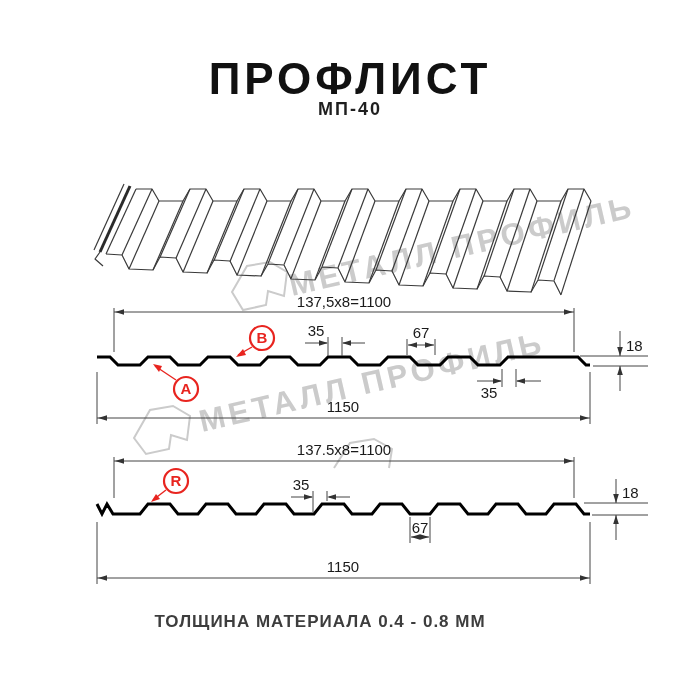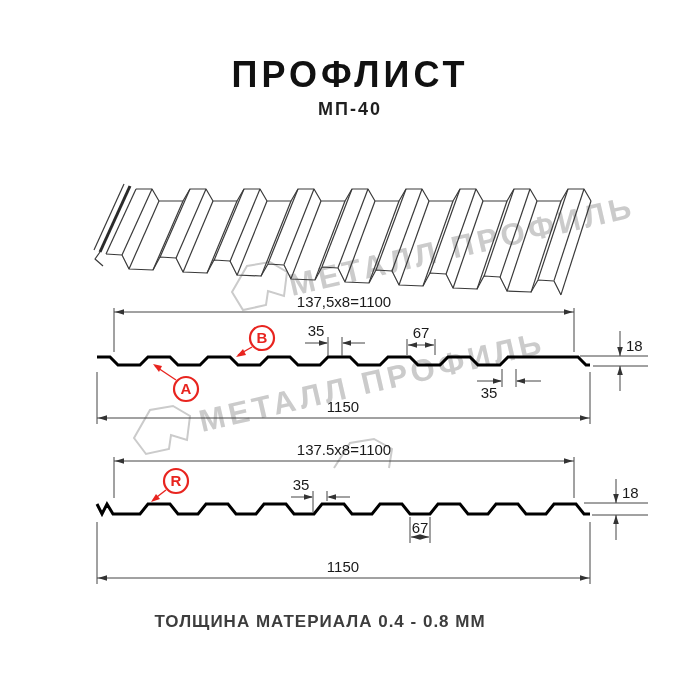--- a/index.html
+++ b/index.html
@@ -1,19 +1,19 @@
 <!DOCTYPE html>
 <html><head>
 <meta charset="utf-8">
 <style>
   html,body{margin:0;padding:0;}
   body{width:700px;height:700px;background:#ffffff;position:relative;overflow:hidden;
        font-family:"Liberation Sans", sans-serif;}
   .title{position:absolute;top:54px;left:0;width:700px;text-align:center;
-         font-size:36px;font-weight:bold;letter-spacing:4px;color:#111111;}
+         font-size:44px;font-weight:bold;letter-spacing:4px;color:#111111;}
   .subtitle{position:absolute;top:99px;left:0;width:700px;text-align:center;
          font-size:18px;font-weight:bold;letter-spacing:2px;color:#1f1f1f;}
   .footer-note{position:absolute;top:612px;left:0;width:640px;text-align:center;
          font-size:17px;font-weight:bold;letter-spacing:1px;color:#3d3d3d;}
   svg{position:absolute;top:0;left:0;}
   .thin{stroke:#444444;stroke-width:1;fill:none;}
   .profile{stroke:#000000;stroke-width:3;fill:none;stroke-linejoin:miter;}
   .sheet3d{stroke:#3a3a3a;stroke-width:1.2;fill:none;stroke-linejoin:round;}
   .dimtext{font-size:15px;fill:#1a1a1a;}
   .red{stroke:#e8241f;fill:none;stroke-width:2.2;}

